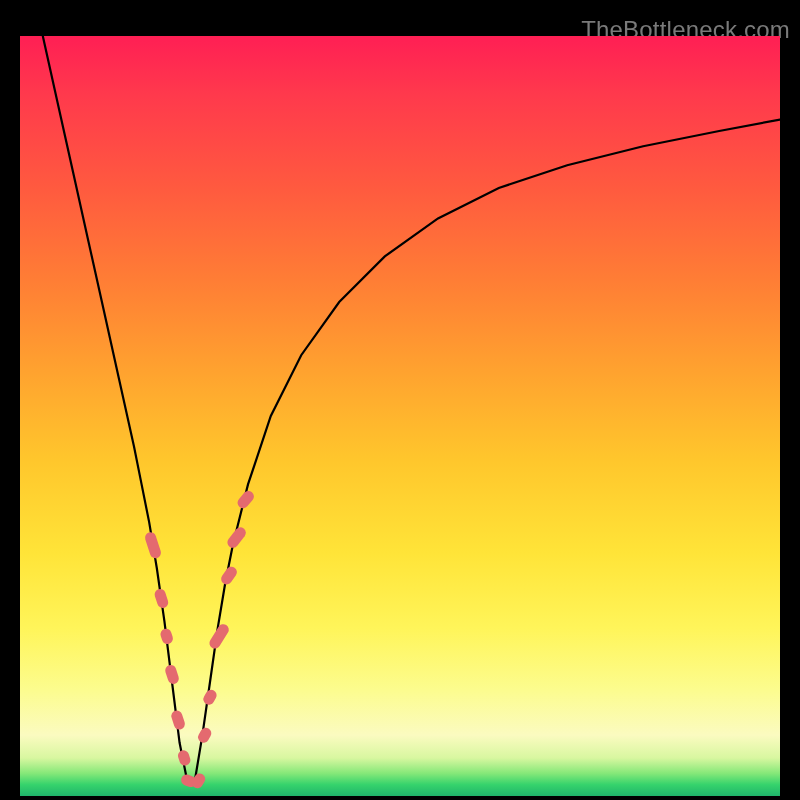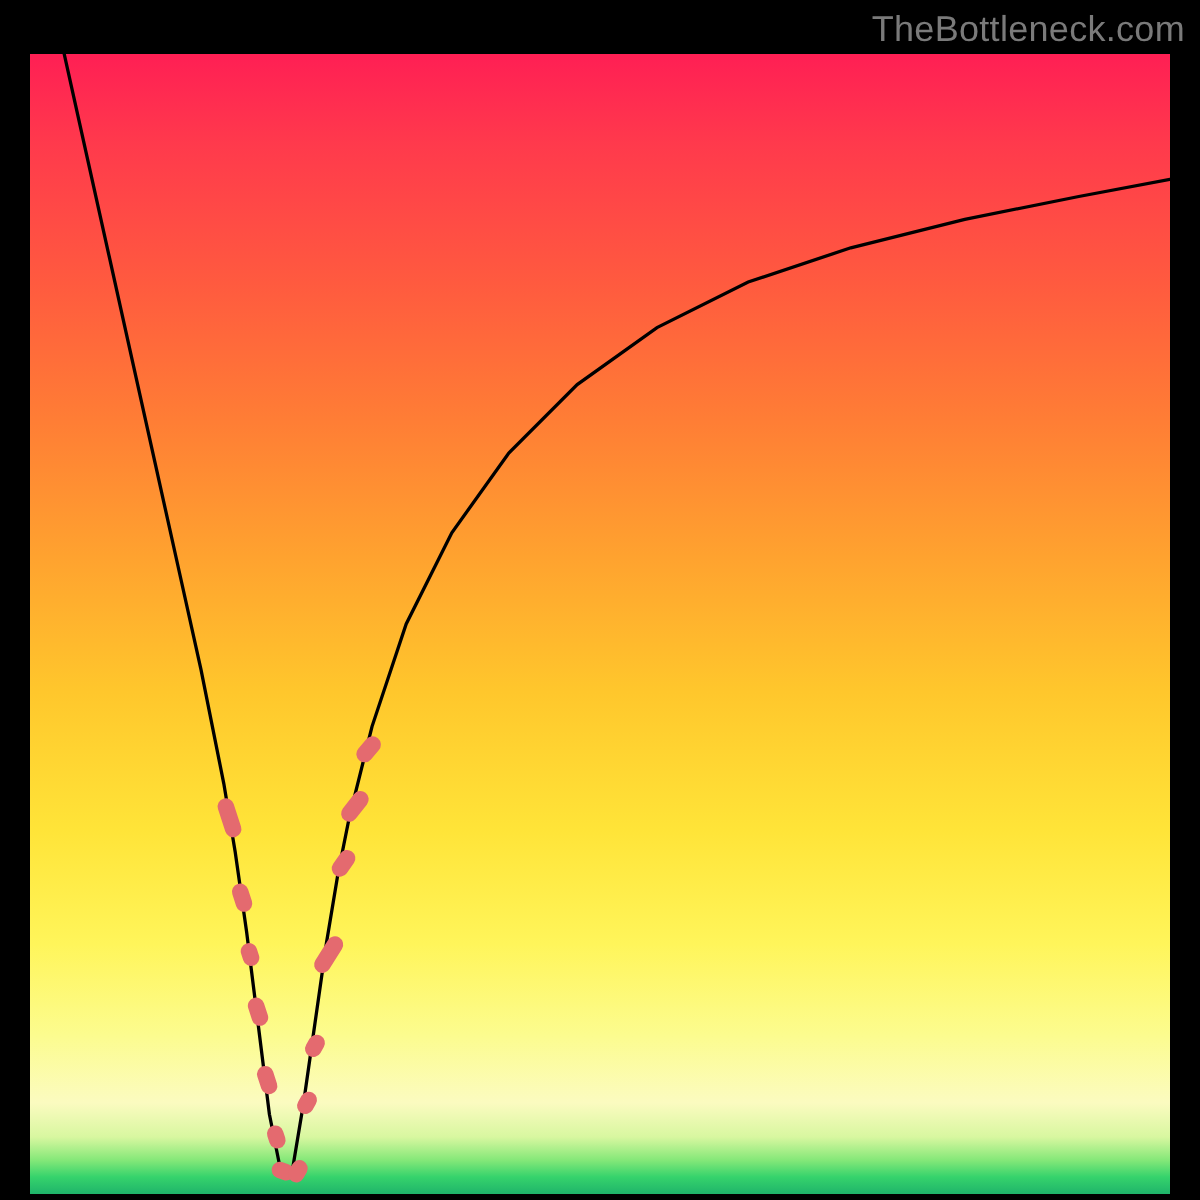--- a/index.html
+++ b/index.html
@@ -46,21 +46,21 @@
       #fcfc8e 86%,
       #fbfbc0 92%,
       #d8f7a0 95%,
       #86e879 97%,
       #36d36c 98.5%,
       #1fb46a 100%
     );
   }
   .watermark {
     position: absolute;
-    top: 6px;
+    top: 16px;
     right: 10px;
     color: #7a7a7a;
     font-size: 24px;
     font-weight: 500;
     letter-spacing: 0.2px;
     user-select: none;
   }
   svg {
     position: absolute;
     left: 0;

